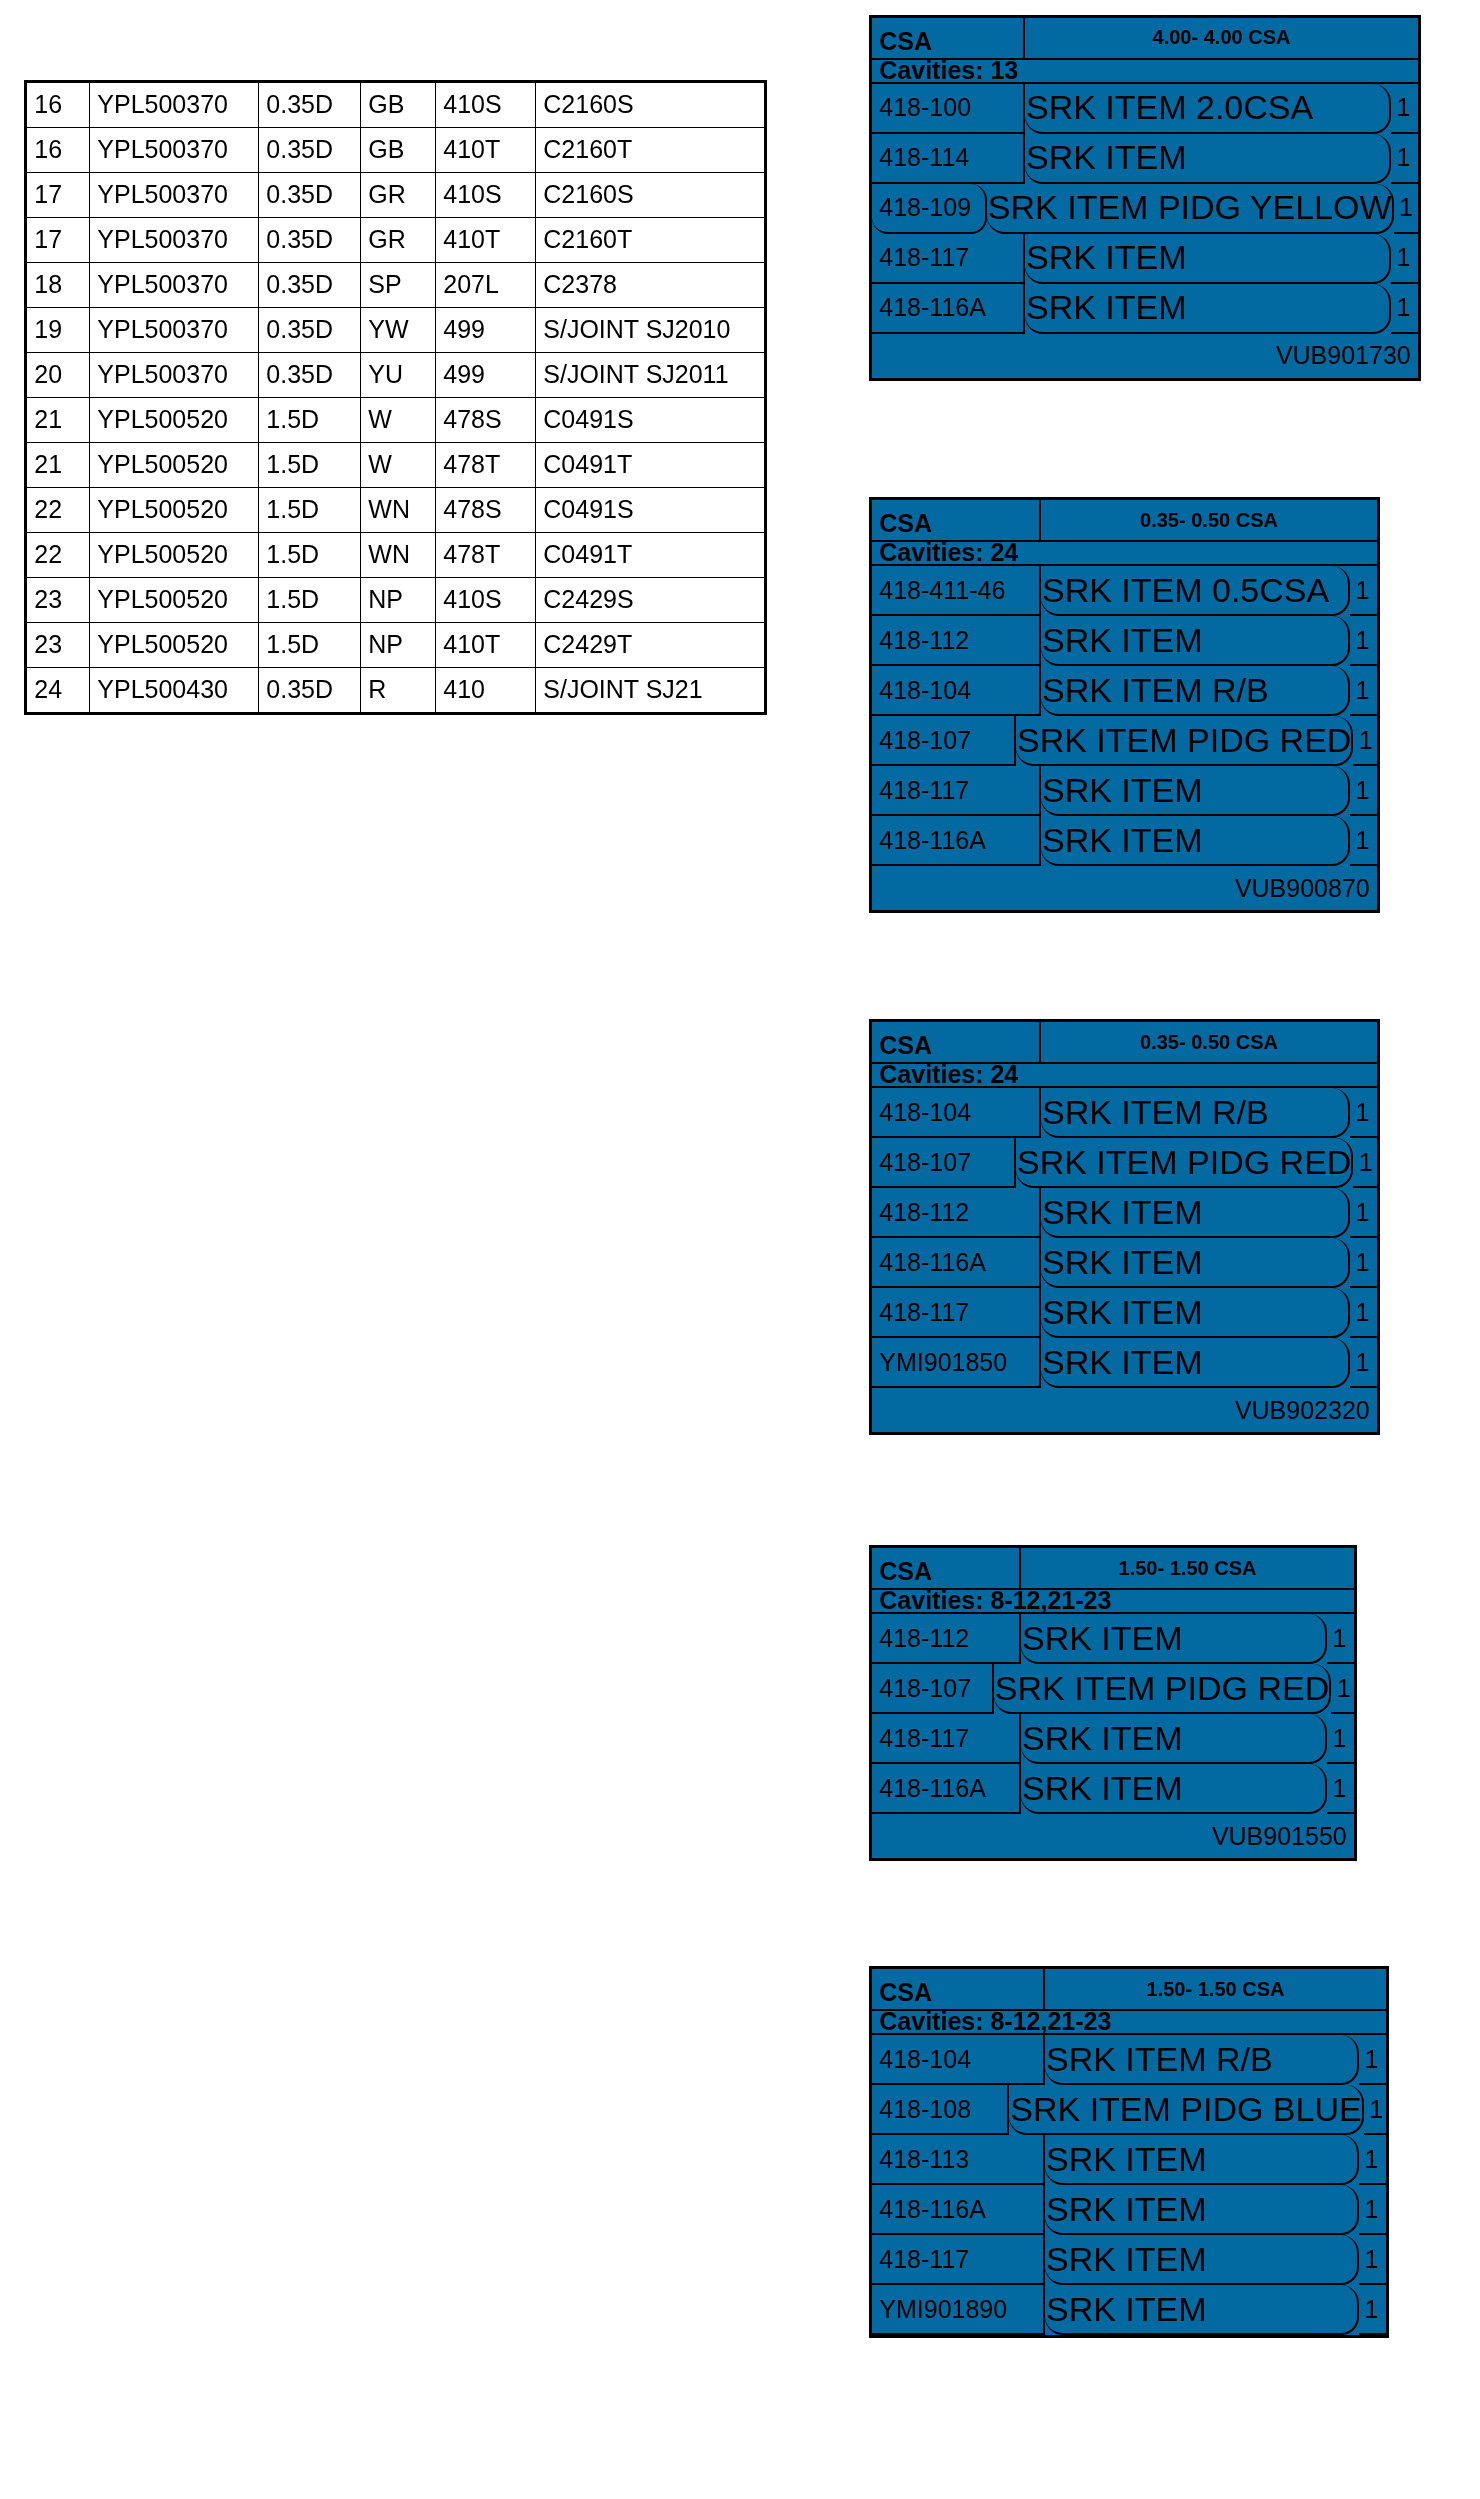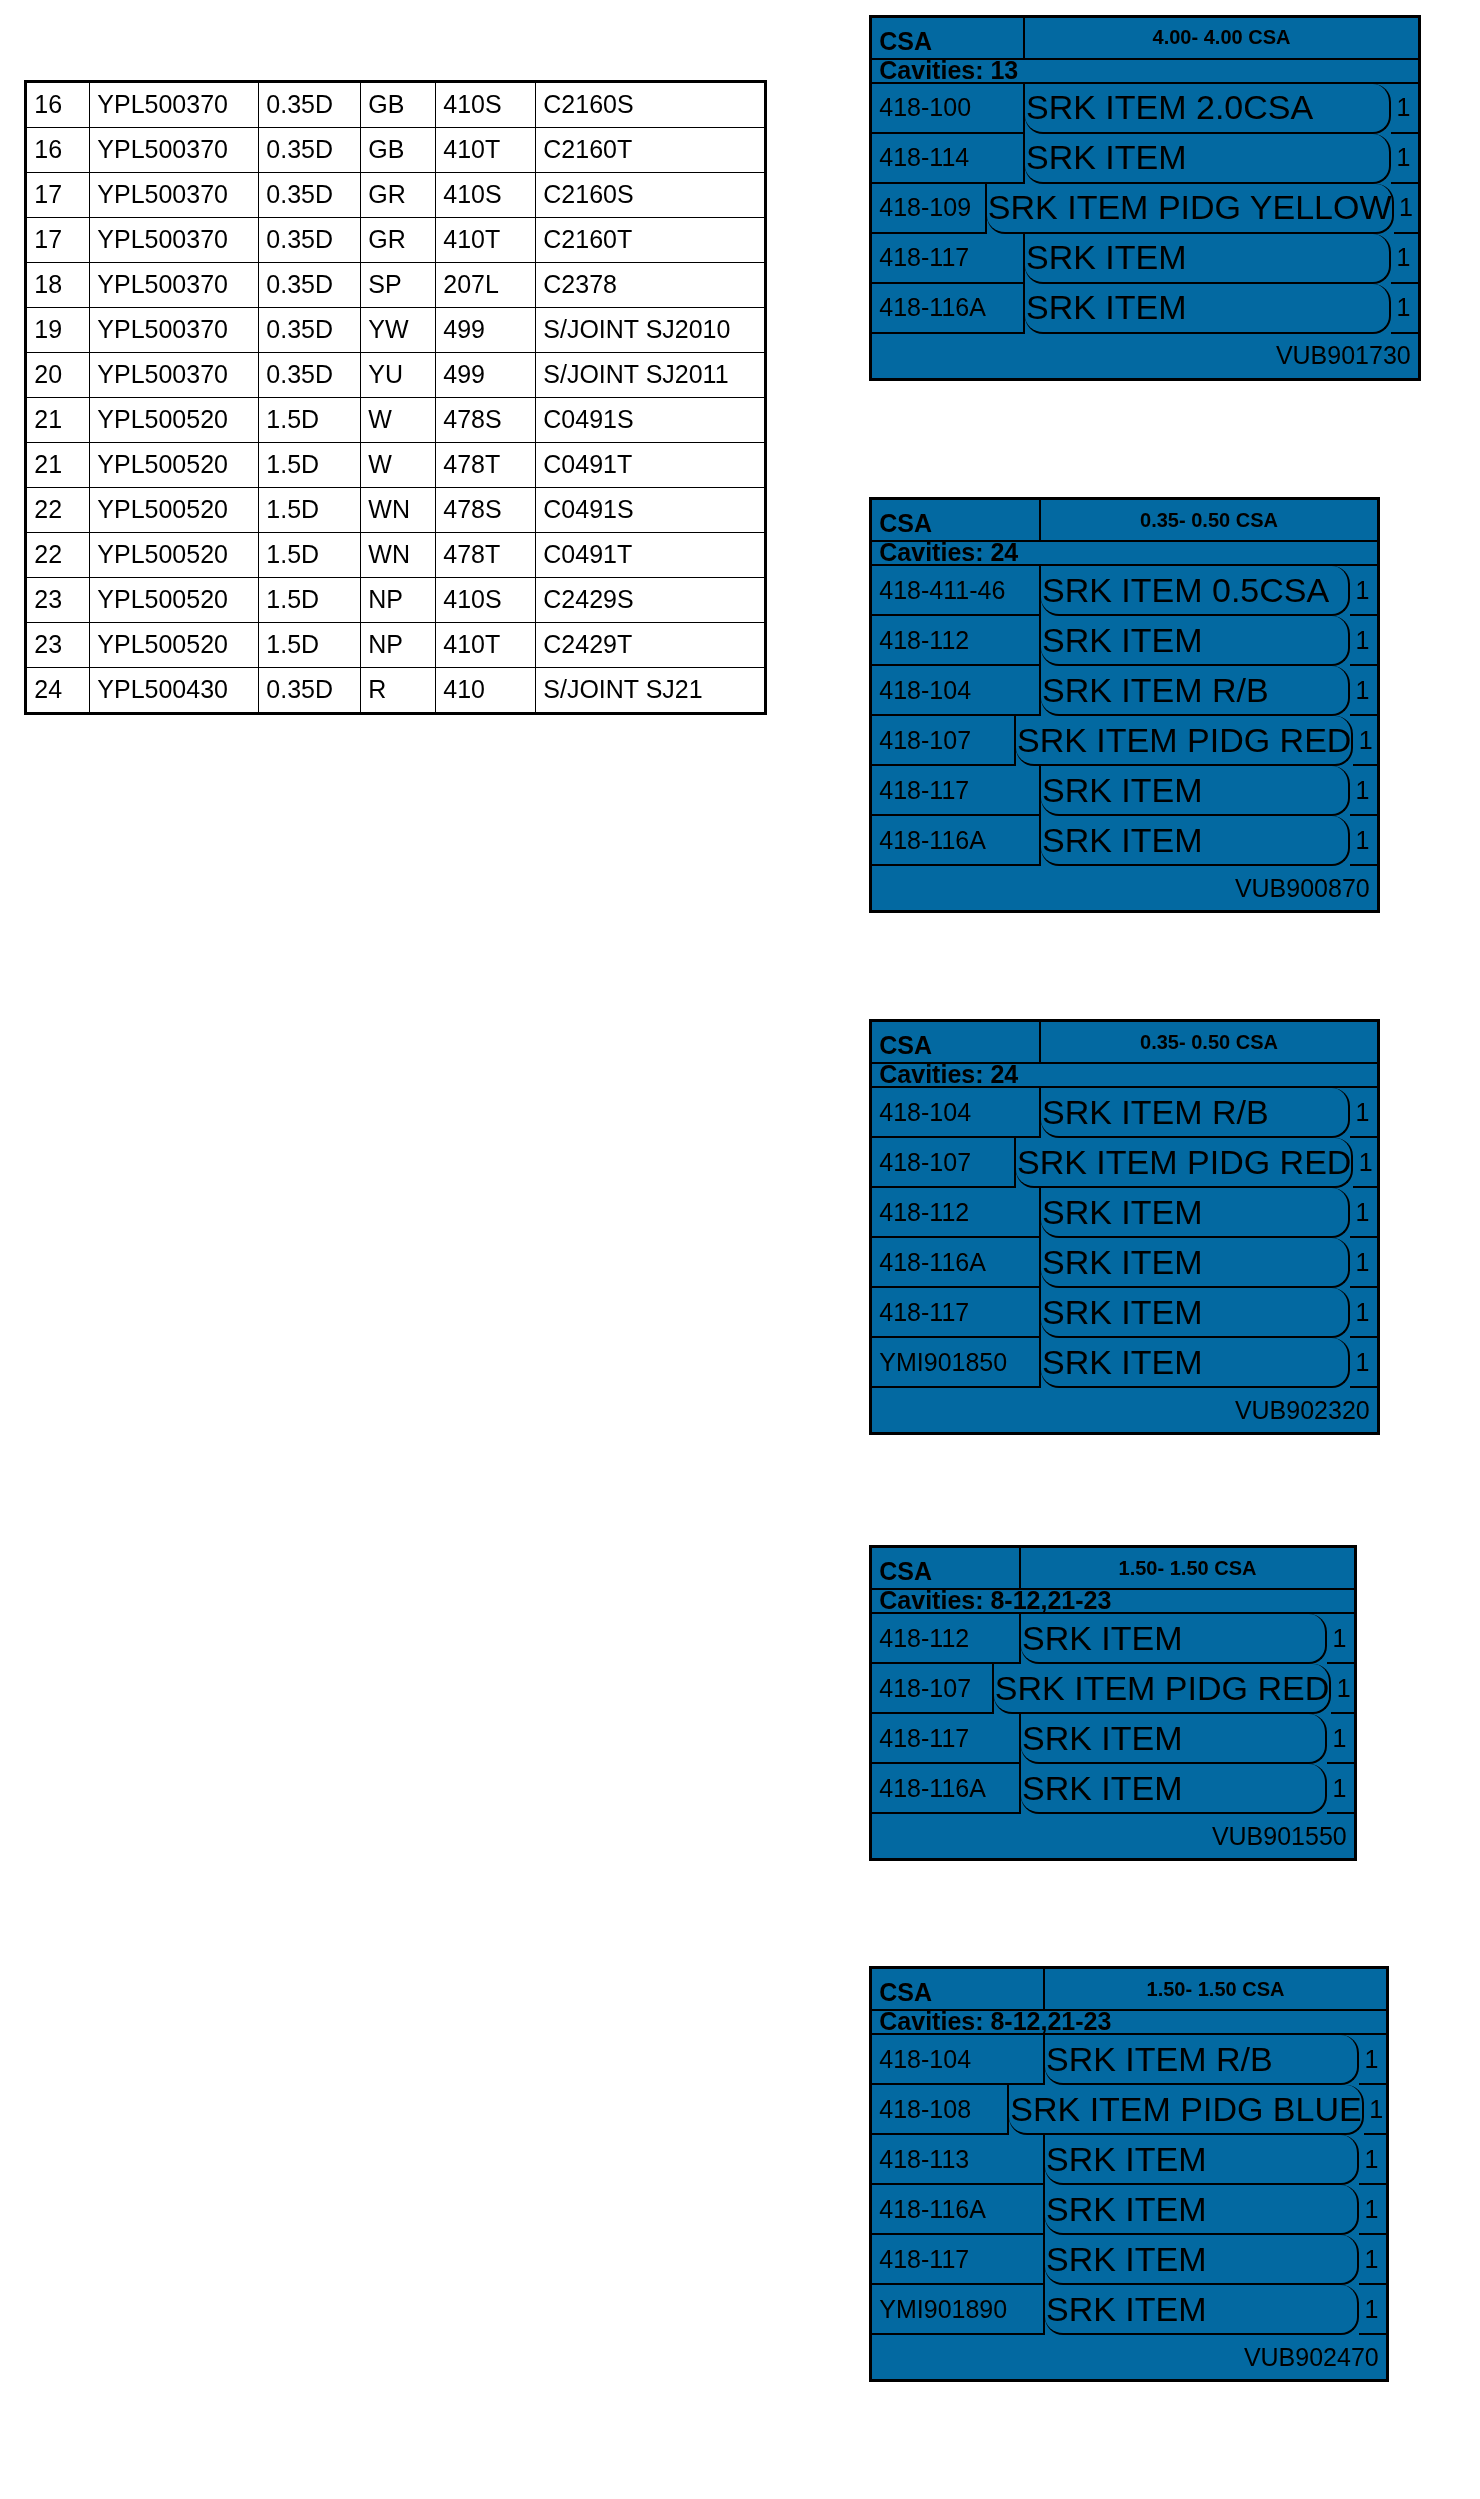--- a/index.html
+++ b/index.html
@@ -258,21 +258,21 @@
           <div class="r-code" style="width: 153px;">418-100</div>
           <div class="r-desc">SRK ITEM 2.0CSA</div>
           <div class="r-qty" style="width: 27px;">1</div>
         </div>
         <div class="conn-row">
           <div class="r-code" style="width: 153px;">418-114</div>
           <div class="r-desc">SRK ITEM</div>
           <div class="r-qty" style="width: 27px;">1</div>
         </div>
         <div class="conn-row">
-          <div class="r-code" style="width: 129px;">418-109</div>
+          <div class="r-code" style="width: 129px; border-radius: 16px;">418-109</div>
           <div class="r-desc">SRK ITEM PIDG YELLOW</div>
           <div class="r-qty" style="width: 27px;">1</div>
         </div>
         <div class="conn-row">
           <div class="r-code" style="width: 153px;">418-117</div>
           <div class="r-desc">SRK ITEM</div>
           <div class="r-qty" style="width: 27px;">1</div>
         </div>
         <div class="conn-row">
           <div class="r-code" style="width: 153px;">418-116A</div>
@@ -423,16 +423,15 @@
           <div class="r-code" style="width: 173px;">418-117</div>
           <div class="r-desc">SRK ITEM</div>
           <div class="r-qty" style="width: 27px;">1</div>
         </div>
         <div class="conn-row">
           <div class="r-code" style="width: 173px;">YMI901890</div>
           <div class="r-desc">SRK ITEM</div>
           <div class="r-qty" style="width: 27px;">1</div>
         </div>
       </div>
-      <div class="conn-foot">VUB902470</div>
     </div>
   </div>
 
 
 </body></html>

